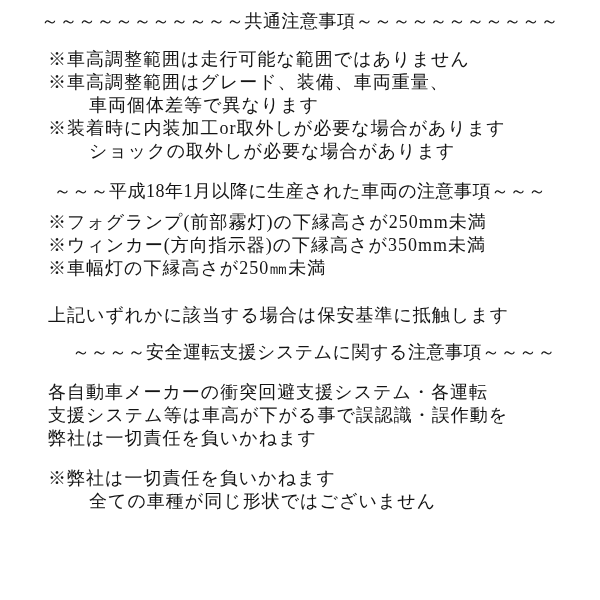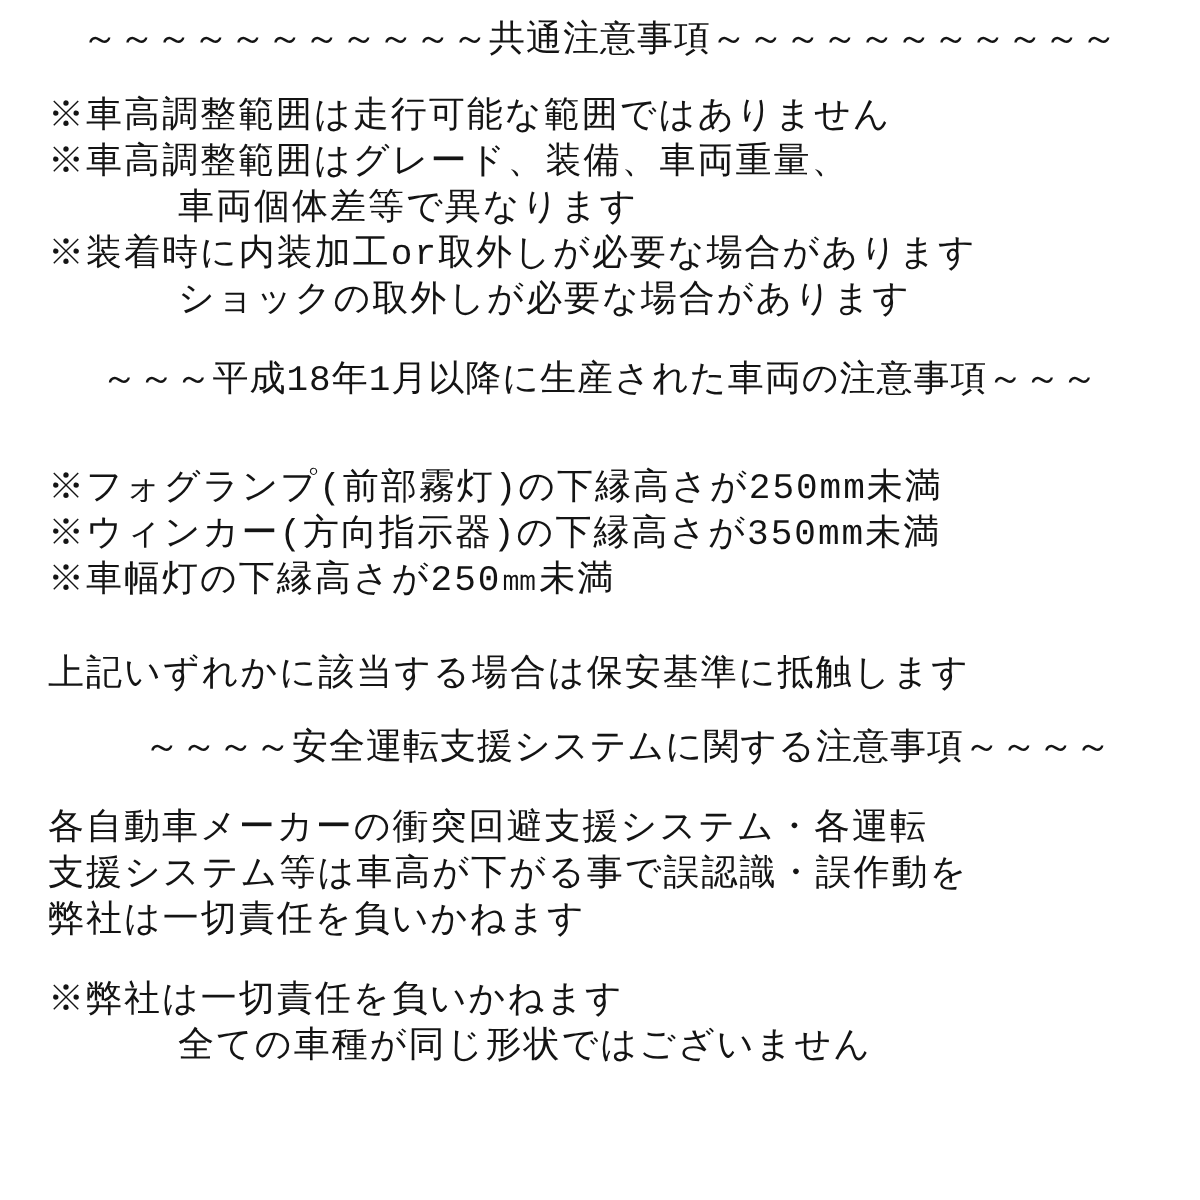--- a/index.html
+++ b/index.html
@@ -8,43 +8,43 @@
     width: 600px;
     height: 600px;
     overflow: hidden;
     background: #ffffff;
   }
   .doc {
     box-sizing: border-box;
     width: 600px;
     height: 600px;
     padding-top: 10px;
-    font-family: Liberation Mono, monospace;
+    font-family: Liberation Serif, serif;
     font-size: 18px;
     color: #141414;
     font-weight: 500;
   }
   .heading {
     text-align: center;
     line-height: 23px;
     white-space: nowrap;
     letter-spacing: 0.5px;
   }
   .line {
-    padding-left: 24px;
+    padding-left: 48px;
     line-height: 23px;
     white-space: nowrap;
     letter-spacing: 1px;
   }
   .line.indent {
     padding-left: 89px;
   }
   .block-common   { margin-top: 15px; }
   .heading-heisei { margin-top: 17px; }
-  .block-heisei   { margin-top: 31px; }
+  .block-heisei   { margin-top: 8px; }
   .line-conclusion{ margin-top: 24px; }
   .heading-safety { margin-top: 14px; margin-left: 28px; }
   .block-safety   { margin-top: 17px; }
   .block-sample   { margin-top: 17px; }
 </style>
 </head>
 <body>
 
 <div class="doc">
 

